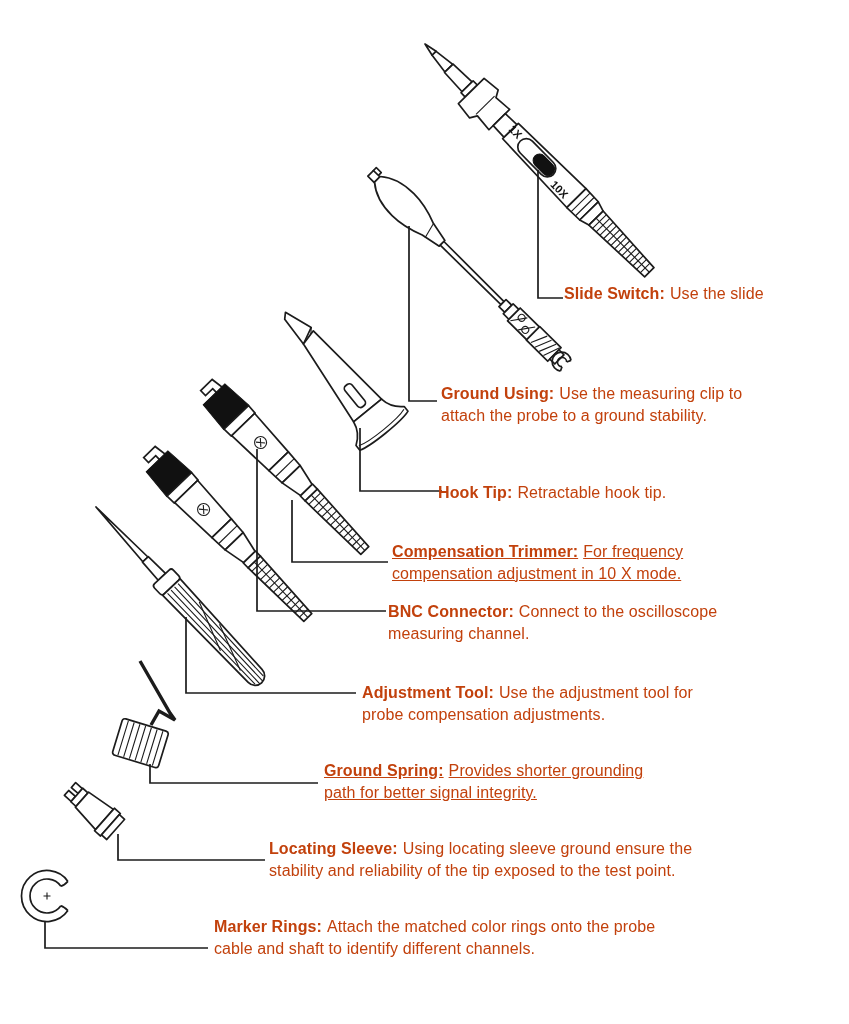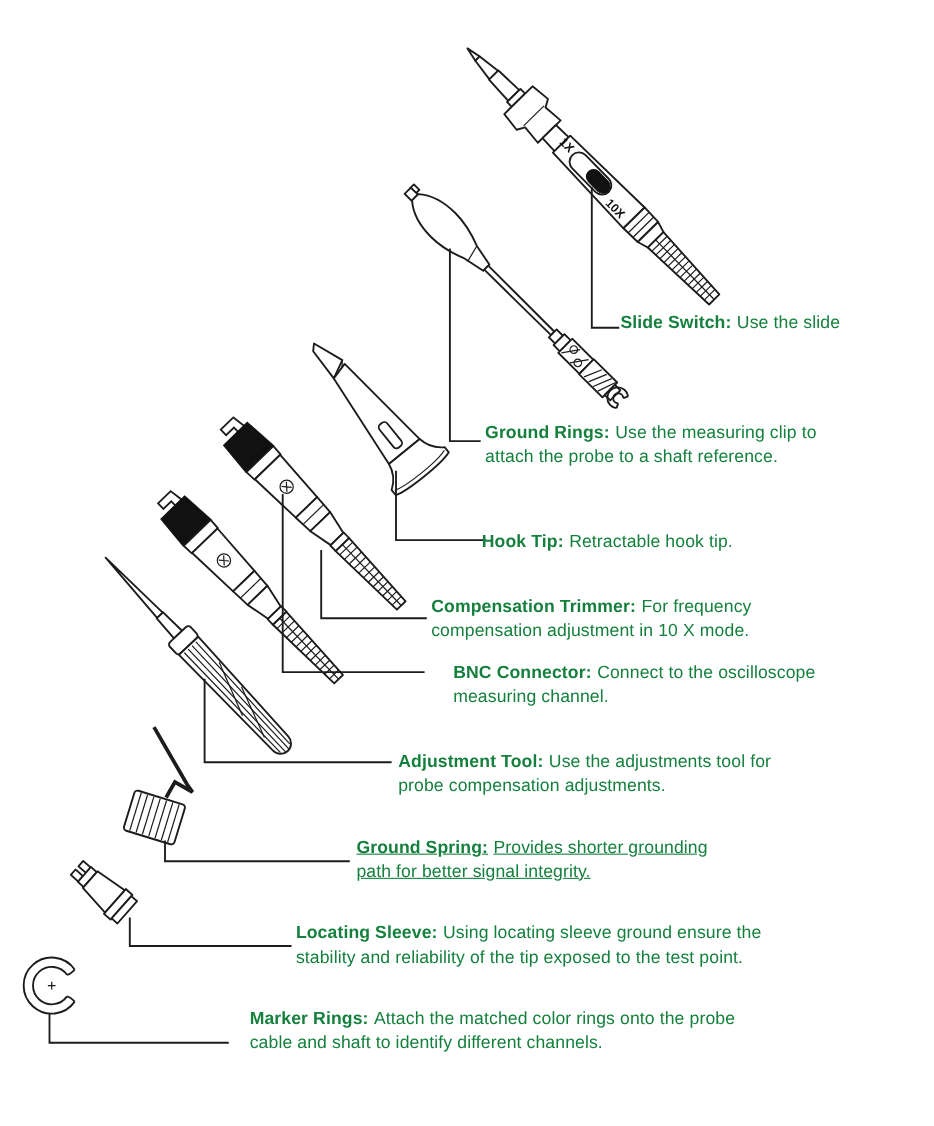--- a/index.html
+++ b/index.html
@@ -2,21 +2,21 @@
 <html><head>
 <meta charset="utf-8">
 <style>
   html,body{margin:0;padding:0;background:#ffffff;}
   .canvas{
     position:relative;width:849px;height:1024px;background:#ffffff;
     font-family:"Liberation Sans",sans-serif;overflow:hidden;
   }
   .art{position:absolute;left:0;top:0;}
   .label{
-    position:absolute;color:#15803d;font-size:16px;line-height:21.5px;
+    position:absolute;color:#c2410c;font-size:16px;line-height:21.5px;
     letter-spacing:.1px;white-space:nowrap;
   }
   .label .pname{font-weight:700;margin-right:5px;}
   .label .l2{display:block;}
   svg .ln{fill:none;stroke:#1c1c1c;stroke-width:1.7;}
   svg .pt{fill:#ffffff;stroke:#1c1c1c;stroke-width:1.7;stroke-linejoin:round;}
   svg .blk{fill:#111;stroke:#111;stroke-width:1;}
   svg .thin{fill:none;stroke:#1c1c1c;stroke-width:1.1;}
   svg text{font:700 11px "Liberation Sans",sans-serif;fill:#111;}
 </style>
@@ -151,52 +151,52 @@
     <path class="ln" d="M150,764 L150,783 L318,783"></path>
     <path class="ln" d="M118,834 L118,860 L265,860"></path>
     <path class="ln" d="M45,921 L45,948 L208,948"></path>
   </svg>
 
   <div class="label" style="left:564px;top:283px;">
     <span class="pname">Slide Switch:</span><span>Use the slide</span>
   </div>
 
   <div class="label" style="left:441px;top:383px;">
-    <span class="pname">Ground Rings:</span><span>Use the measuring clip to</span>
-    <span class="l2">attach the probe to a shaft reference.</span>
+    <span class="pname">Ground Using:</span><span>Use the measuring clip to</span>
+    <span class="l2">attach the probe to a ground stability.</span>
   </div>
 
   <div class="label" style="left:438px;top:482px;">
     <span class="pname">Hook Tip:</span><span>Retractable hook tip.</span>
     <span class="l2"></span>
   </div>
 
-  <div class="label" style="left:392px;top:541px;">
+  <div class="label" style="left:392px;top:541px;text-decoration:underline;">
     <span class="pname">Compensation Trimmer:</span><span>For frequency</span>
     <span class="l2">compensation adjustment in 10 X mode.</span>
   </div>
 
-  <div class="label" style="left:412px;top:601px;">
+  <div class="label" style="left:388px;top:601px;">
     <span class="pname">BNC Connector:</span><span>Connect to the oscilloscope</span>
     <span class="l2">measuring channel.</span>
   </div>
 
   <div class="label" style="left:362px;top:682px;">
-    <span class="pname">Adjustment Tool:</span><span>Use the adjustments tool for</span>
+    <span class="pname">Adjustment Tool:</span><span>Use the adjustment tool for</span>
     <span class="l2">probe compensation adjustments.</span>
   </div>
 
   <div class="label" style="left:324px;top:760px;text-decoration:underline;">
     <span class="pname">Ground Spring:</span><span>Provides shorter grounding</span>
     <span class="l2">path for better signal integrity.</span>
   </div>
 
   <div class="label" style="left:269px;top:838px;">
     <span class="pname">Locating Sleeve:</span><span>Using locating sleeve ground ensure the</span>
     <span class="l2">stability and reliability of the tip exposed to the test point.</span>
   </div>
 
-  <div class="label" style="left:214px;top:916px;margin-left:13px;">
+  <div class="label" style="left:214px;top:916px;">
     <span class="pname">Marker Rings:</span><span>Attach the matched color rings onto the probe</span>
     <span class="l2">cable and shaft to identify different channels.</span>
   </div>
 
 </div>
 
 </body></html>

